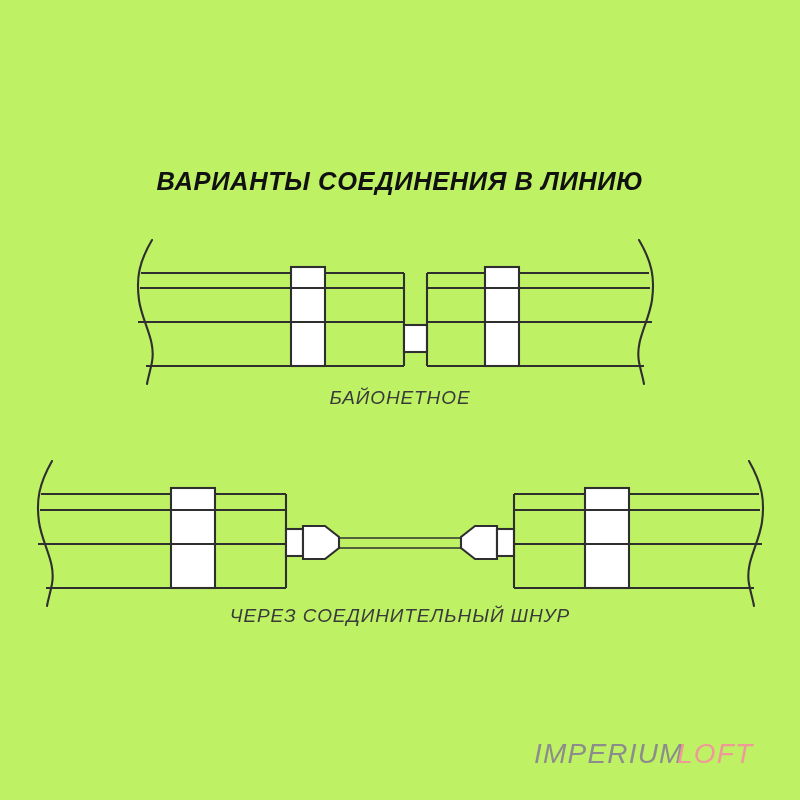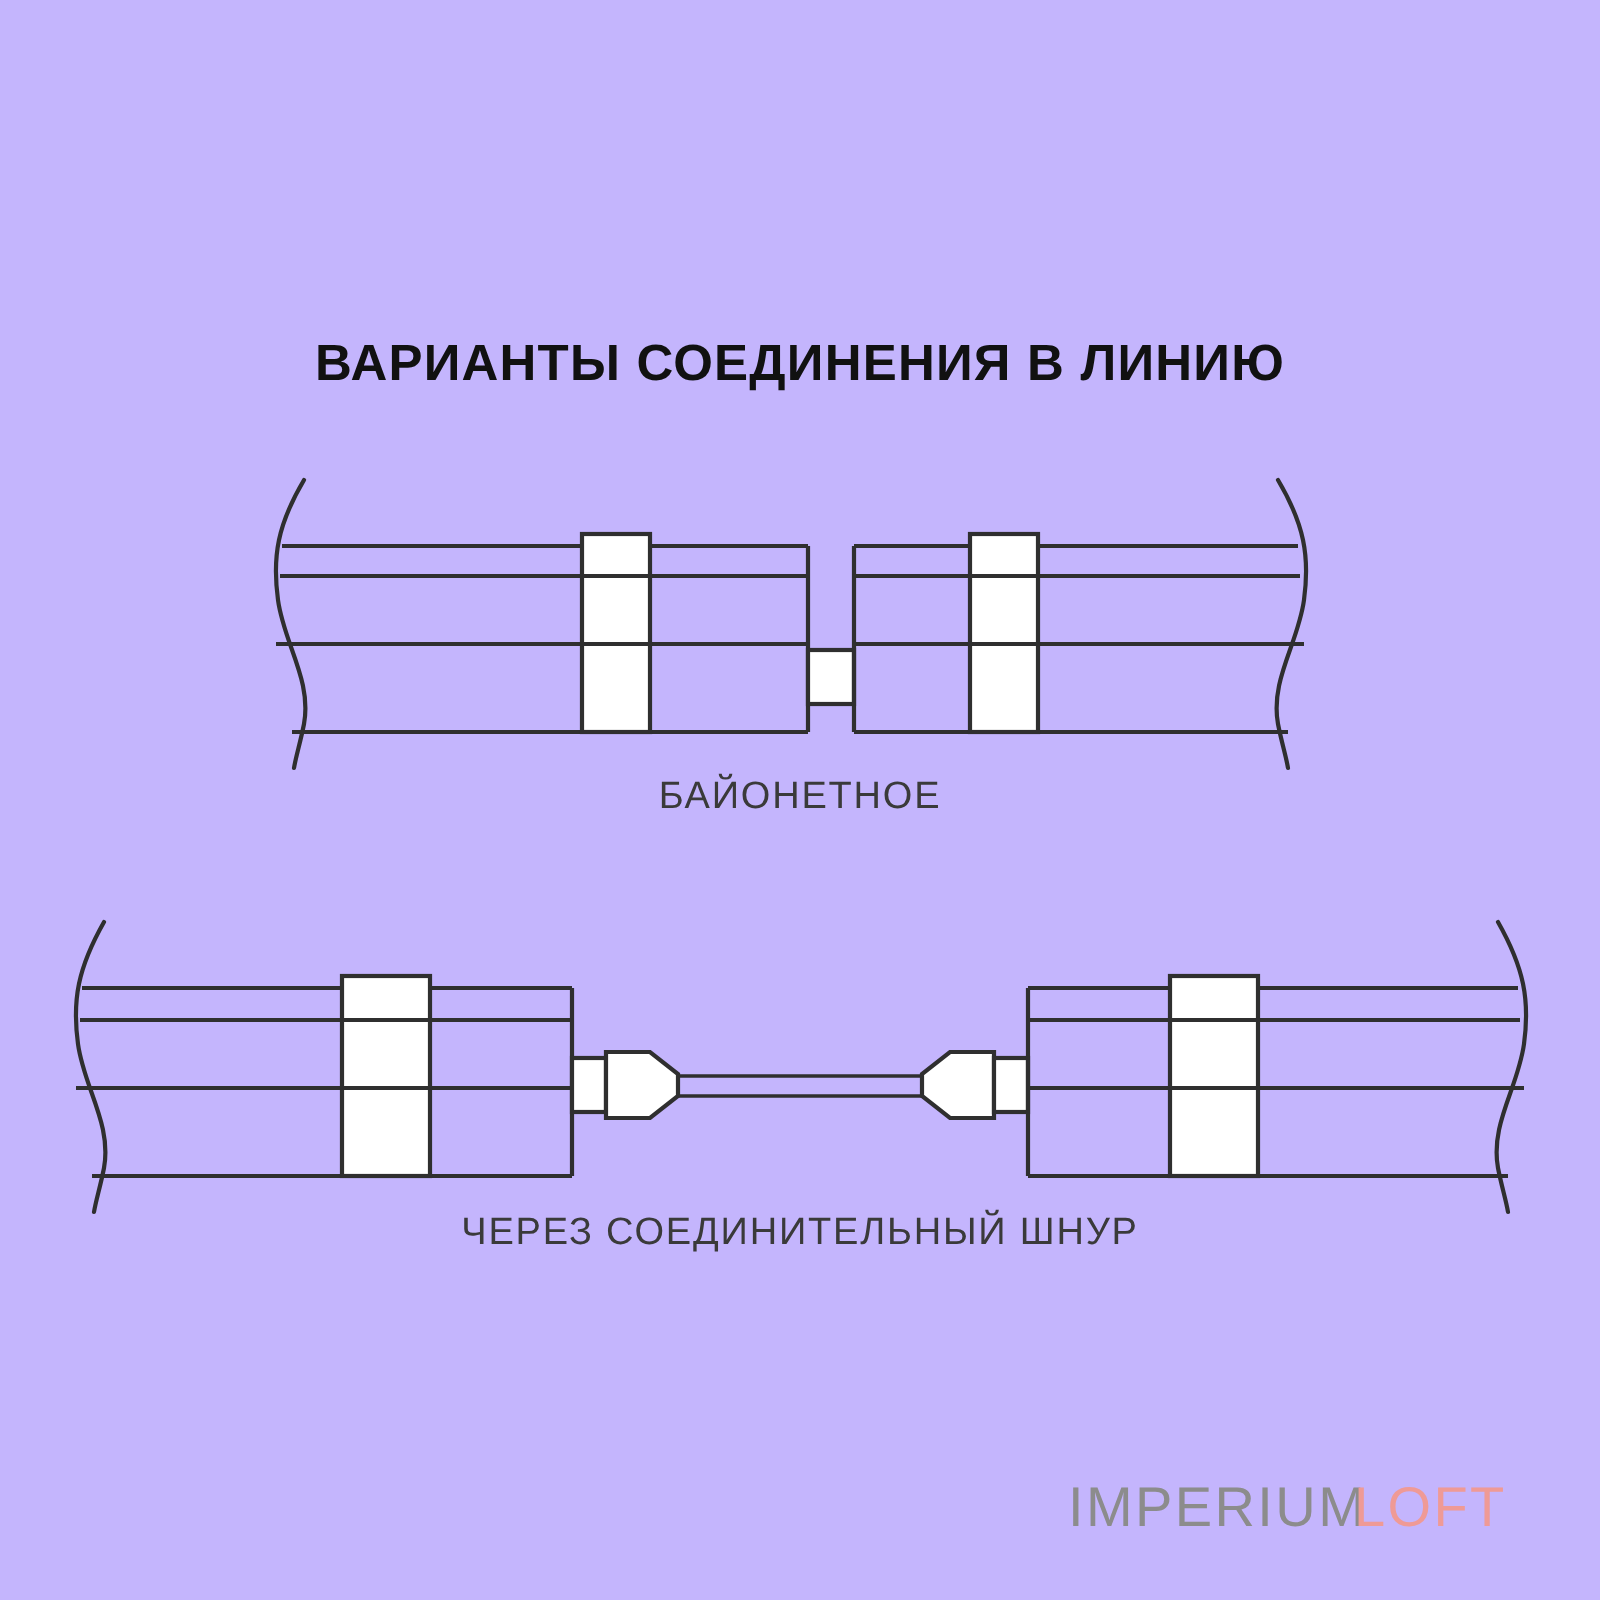--- a/index.html
+++ b/index.html
@@ -11,22 +11,23 @@
   body {
     width: 800px;
     height: 800px;
     font-family: "Liberation Sans", "DejaVu Sans", sans-serif;
     -webkit-font-smoothing: antialiased;
   }
   #page {
     position: relative;
     width: 800px;
     height: 800px;
-    background: #c4b5fd;
+    background: #bef264;
     overflow: hidden;
+    font-style: italic;
   }
   #diagram-svg {
     position: absolute;
     inset: 0;
     display: block;
   }
   .title-text {
     font-weight: bold;
     font-size: 25.5px;
     letter-spacing: 0.6px;

